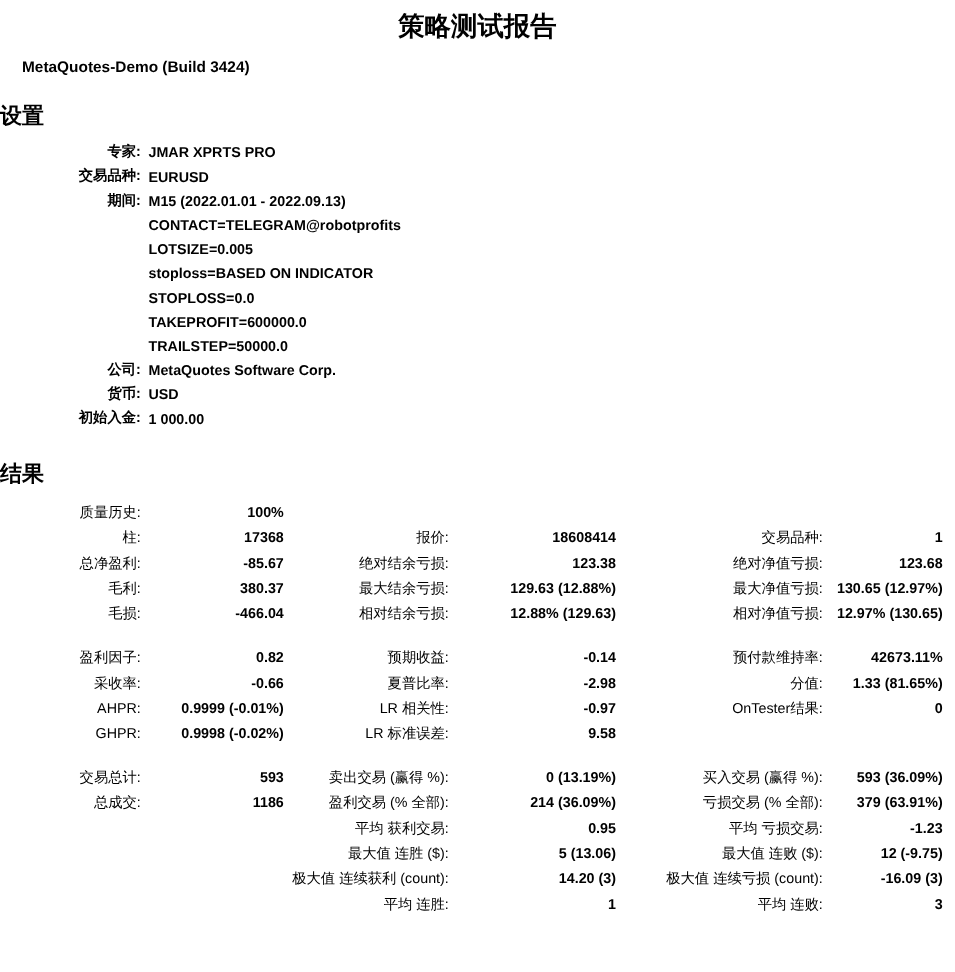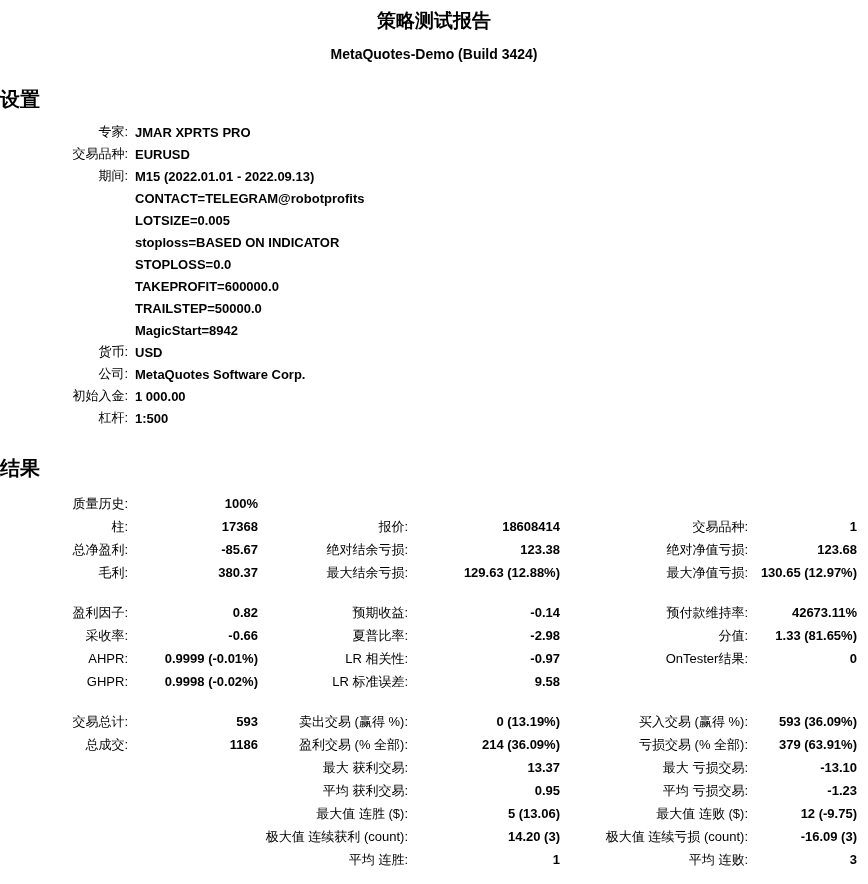--- a/index.html
+++ b/index.html
@@ -5,48 +5,49 @@
   * { box-sizing: border-box; }
   html, body { margin: 0; padding: 0; }
   body {
     background: #ffffff;
     color: #000000;
     font-family: "Liberation Sans", "DejaVu Sans", sans-serif;
     width: 868px;
   }
   .report { width: 868px; padding-top: 8px; }
   .title {
-    font-size: 19px;
+    font-size: 24px;
     font-weight: bold;
     text-align: center;
     margin: 0;
   }
   .subtitle {
     font-size: 14px;
     font-weight: bold;
-    text-align: center;
+    text-align: left;
     margin: 12px 0 0 0;
+    padding-left: 20px;
   }
   .section-header {
     font-size: 20px;
     font-weight: bold;
     text-align: left;
     margin: 24px 0 8px 0;
   }
   .results-section-header { margin-top: 26px; margin-bottom: 10px; }
   table { border-collapse: collapse; }
   
   .settings-table td {
     height: 22px;
     font-size: 13px;
     padding: 0;
     vertical-align: middle;
     white-space: nowrap;
   }
-  .settings-table td.lbl { width: 128px; text-align: right; font-weight: normal; }
+  .settings-table td.lbl { width: 128px; text-align: right; font-weight: bold; }
   .settings-table td.val { padding-left: 7px; font-weight: bold; }
   
   .results-table { table-layout: fixed; width: 857px; }
   .results-table td {
     height: 23px;
     font-size: 13px;
     padding: 0;
     text-align: right;
     vertical-align: middle;
     white-space: nowrap;
@@ -96,38 +97,30 @@
         </tr>
     <tr>
           <td class="lbl"></td>
           <td class="val">TAKEPROFIT=600000.0</td>
         </tr>
     <tr>
           <td class="lbl"></td>
           <td class="val">TRAILSTEP=50000.0</td>
         </tr>
     <tr>
-          <td class="lbl"></td>
-          <td class="val">MagicStart=8942</td>
+          <td class="lbl">公司:</td>
+          <td class="val">MetaQuotes Software Corp.</td>
         </tr>
     <tr>
           <td class="lbl">货币:</td>
           <td class="val">USD</td>
         </tr>
     <tr>
-          <td class="lbl">公司:</td>
-          <td class="val">MetaQuotes Software Corp.</td>
-        </tr>
-    <tr>
           <td class="lbl">初始入金:</td>
           <td class="val">1 000.00</td>
-        </tr>
-    <tr>
-          <td class="lbl">杠杆:</td>
-          <td class="val">1:500</td>
         </tr>
   </tbody>
     </table>
 
   <div class="section-header results-section-header">结果</div>
 
   <table class="results-table">
     <colgroup>
       <col style="width:128px">
         <col style="width:130px">
@@ -162,20 +155,28 @@
           <td class="val">123.68</td>
         </tr>
     <tr>
           <td class="lbl">毛利:</td>
           <td class="val">380.37</td>
           <td class="lbl">最大结余亏损:</td>
           <td class="val">129.63 (12.88%)</td>
           <td class="lbl">最大净值亏损:</td>
           <td class="val">130.65 (12.97%)</td>
         </tr>
+    <tr>
+          <td class="lbl">毛损:</td>
+          <td class="val">-466.04</td>
+          <td class="lbl">相对结余亏损:</td>
+          <td class="val">12.88% (129.63)</td>
+          <td class="lbl">相对净值亏损:</td>
+          <td class="val">12.97% (130.65)</td>
+        </tr>
     <tr class="gap">
           <td colspan="6"></td>
         </tr>
     <tr>
           <td class="lbl">盈利因子:</td>
           <td class="val">0.82</td>
           <td class="lbl">预期收益:</td>
           <td class="val">-0.14</td>
           <td class="lbl">预付款维持率:</td>
           <td class="val">42673.11%</td>
@@ -219,28 +220,20 @@
           <td class="lbl">总成交:</td>
           <td class="val">1186</td>
           <td class="lbl">盈利交易 (% 全部):</td>
           <td class="val">214 (36.09%)</td>
           <td class="lbl">亏损交易 (% 全部):</td>
           <td class="val">379 (63.91%)</td>
         </tr>
     <tr>
           <td class="lbl"></td>
           <td class="val"></td>
-          <td class="lbl">最大 获利交易:</td>
-          <td class="val">13.37</td>
-          <td class="lbl">最大 亏损交易:</td>
-          <td class="val">-13.10</td>
-        </tr>
-    <tr>
-          <td class="lbl"></td>
-          <td class="val"></td>
           <td class="lbl">平均 获利交易:</td>
           <td class="val">0.95</td>
           <td class="lbl">平均 亏损交易:</td>
           <td class="val">-1.23</td>
         </tr>
     <tr>
           <td class="lbl"></td>
           <td class="val"></td>
           <td class="lbl">最大值 连胜 ($):</td>
           <td class="val">5 (13.06)</td>

